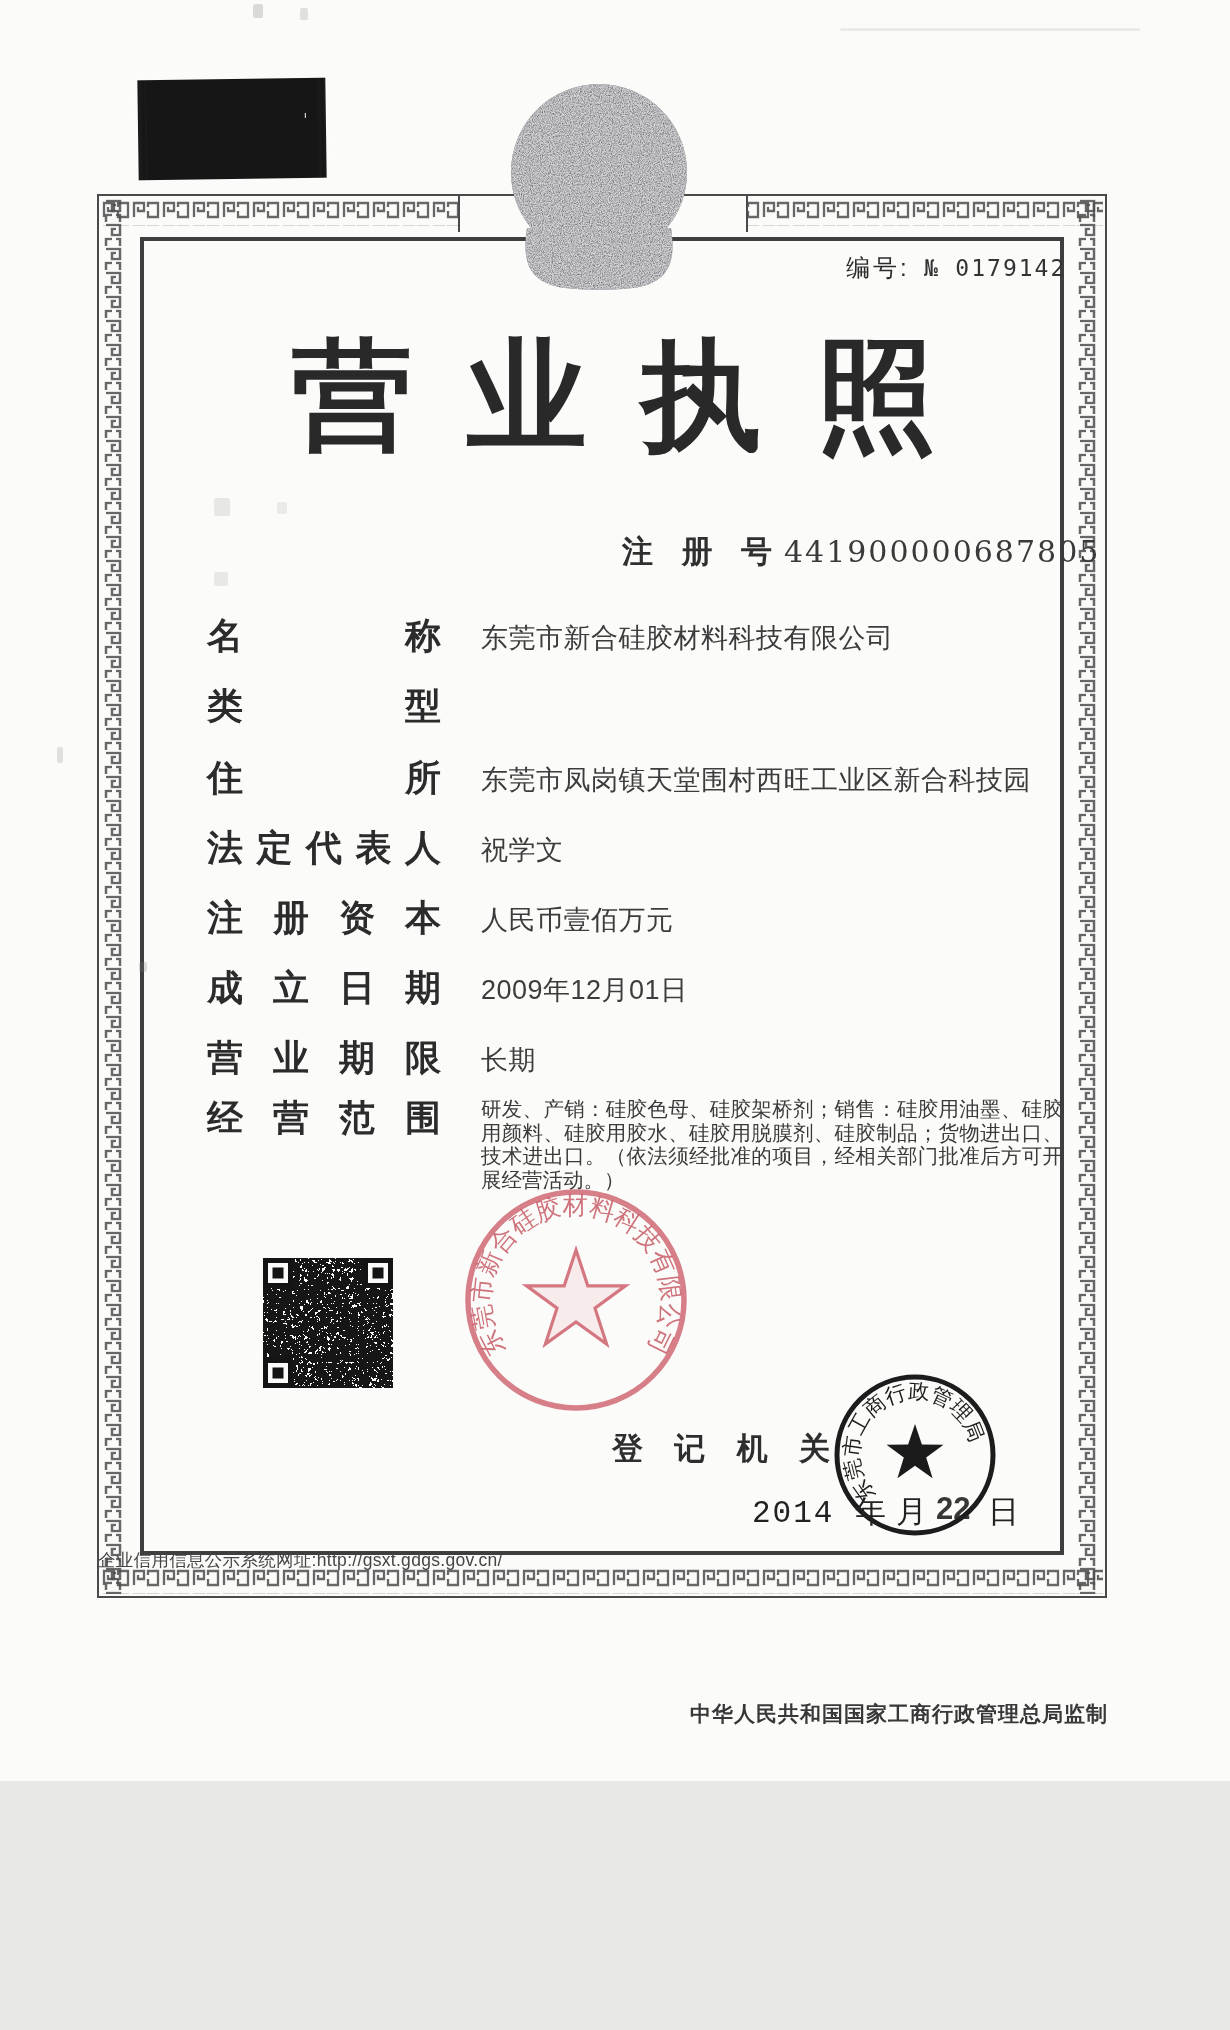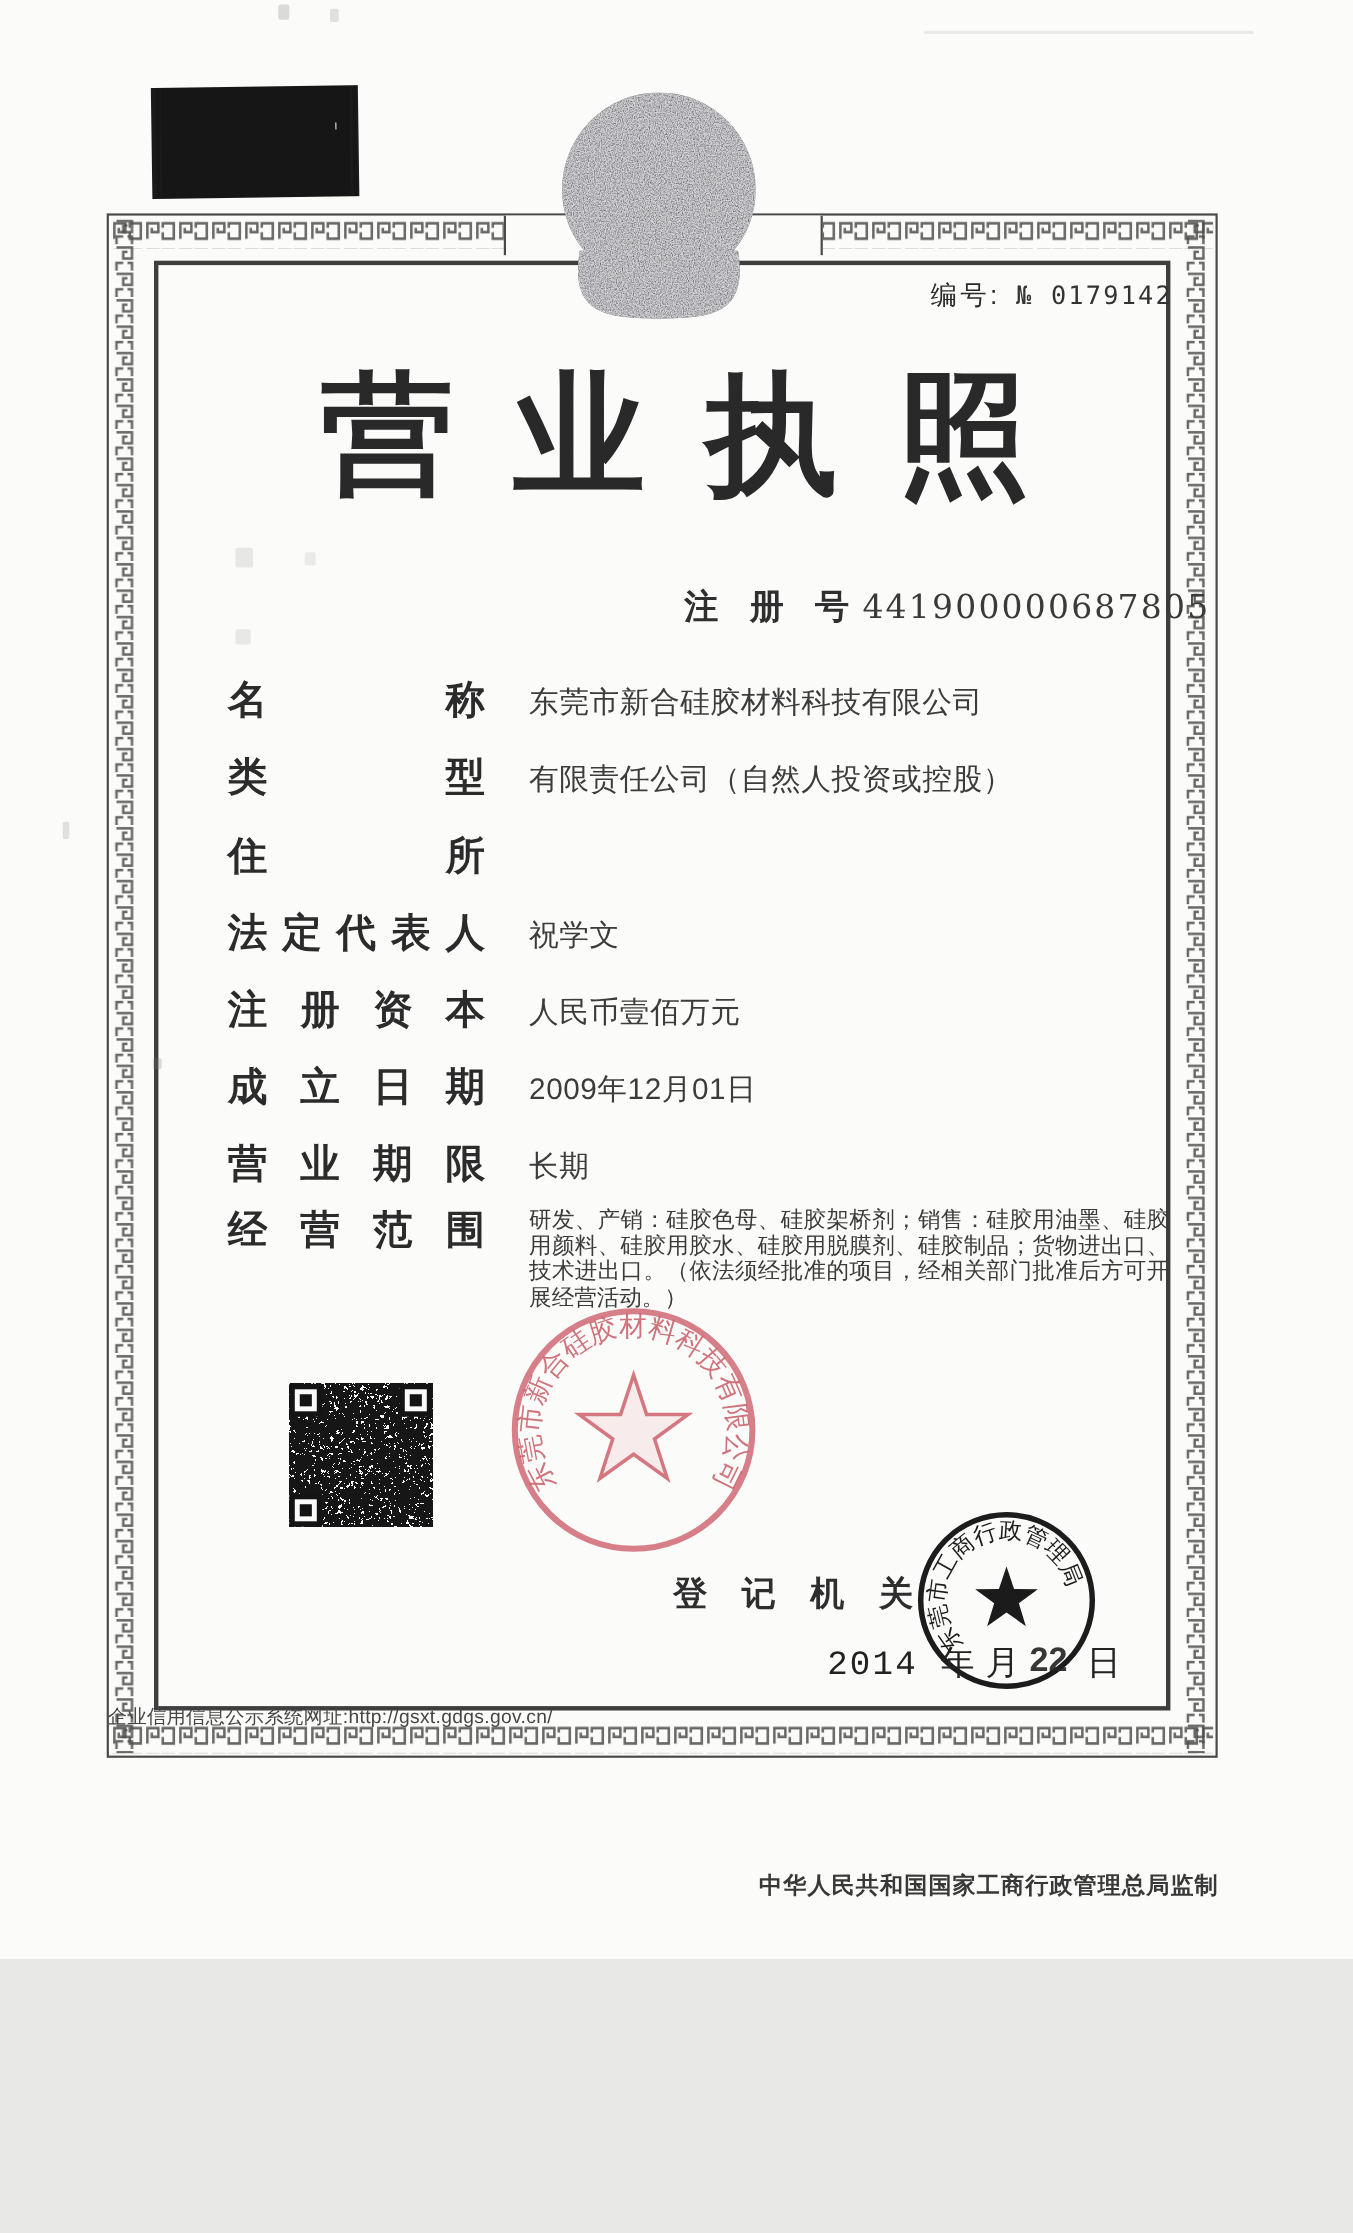--- a/index.html
+++ b/index.html
@@ -184,27 +184,27 @@
         <span>名</span>
         <span>称</span>
       </span>
     <span class="fvalue">东莞市新合硅胶材料科技有限公司</span>
   </div>
   <div class="field-row" style="top:682px">
     <span class="flabel">
         <span>类</span>
         <span>型</span>
       </span>
-    <span class="fvalue">有限责任公司（自然人投资或控股）</span>
   </div>
   <div class="field-row" style="top:754px">
     <span class="flabel">
         <span>住</span>
         <span>所</span>
       </span>
+    <span class="fvalue">东莞市凤岗镇天堂围村西旺工业区新合科技园</span>
   </div>
   <div class="field-row" style="top:824px">
     <span class="flabel">
         <span>法</span>
         <span>定</span>
         <span>代</span>
         <span>表</span>
         <span>人</span>
       </span>
     <span class="fvalue">祝学文</span>

